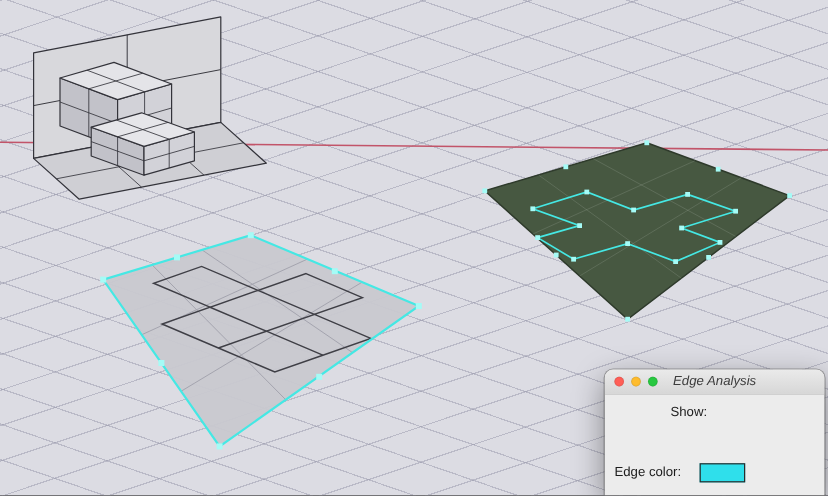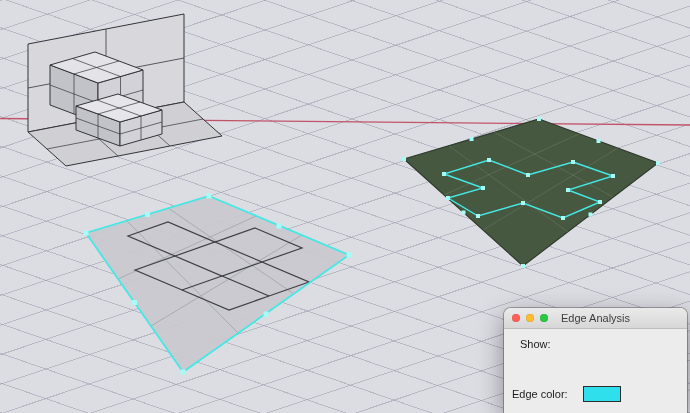--- a/index.html
+++ b/index.html
@@ -29,25 +29,25 @@
     background:#ececec;border-radius:7px 7px 0 0;
     box-shadow:0 8px 26px rgba(0,0,0,.40), 0 0 0 1px rgba(110,110,110,.55);
     font-size:11px;color:#1c1c1c;
   }
   .titlebar{
     position:relative;height:20px;border-radius:7px 7px 0 0;
     background:linear-gradient(#eaeaea,#d7d7d7);
     border-bottom:1px solid #bdbdbd;
     display:flex;align-items:center;
   }
-  .title{position:absolute;left:0;right:0;text-align:center;font-size:11px;color:#3c3c3c;line-height:20px;}
+  .title{position:absolute;left:0;right:0;text-align:center;font-size:11px;color:#3c3c3c;line-height:20px;font-style:italic;}
   .tl{width:8px;height:8px;border-radius:50%;margin-left:6px;display:inline-block;position:relative;z-index:2;
       box-shadow:inset 0 0 1px rgba(0,0,0,.35);}
   .tl:first-child{margin-left:8px;}
-  .show-label{position:absolute;left:16px;top:29px;width:60px;text-align:left;line-height:14px;}
+  .show-label{position:absolute;left:0;top:29px;width:60px;text-align:center;line-height:14px;padding-left:40px;}
   .radio-group{position:absolute;left:67px;top:29px;}
   .radio-row{display:flex;align-items:center;gap:5px;height:14px;cursor:default;}
   .radio{
     width:12px;height:12px;border-radius:50%;box-sizing:border-box;
     background:#ffffff;border:1px solid #a6a6a6;position:relative;flex:0 0 auto;
   }
   .radio-row.checked .radio{
     background:linear-gradient(#5b9cf8,#2a6ae8);border-color:#2a64d9;
   }
   .radio-row.checked .radio::after{

